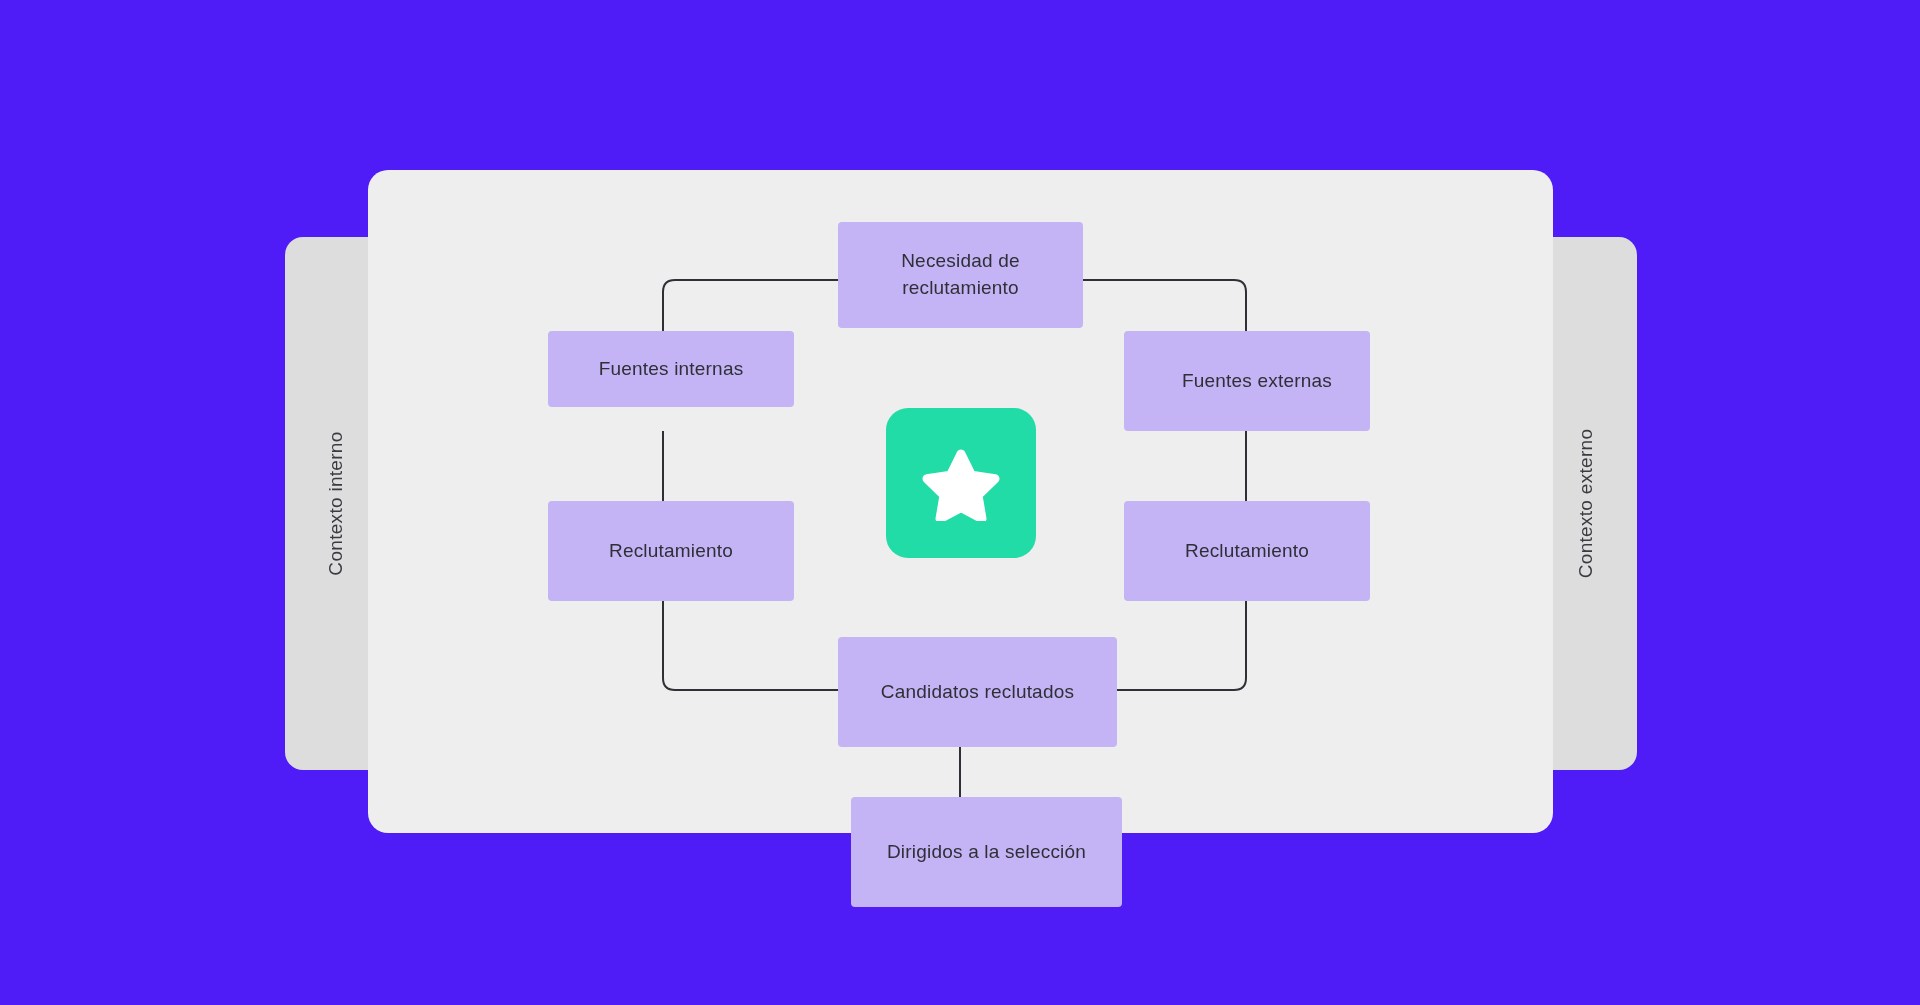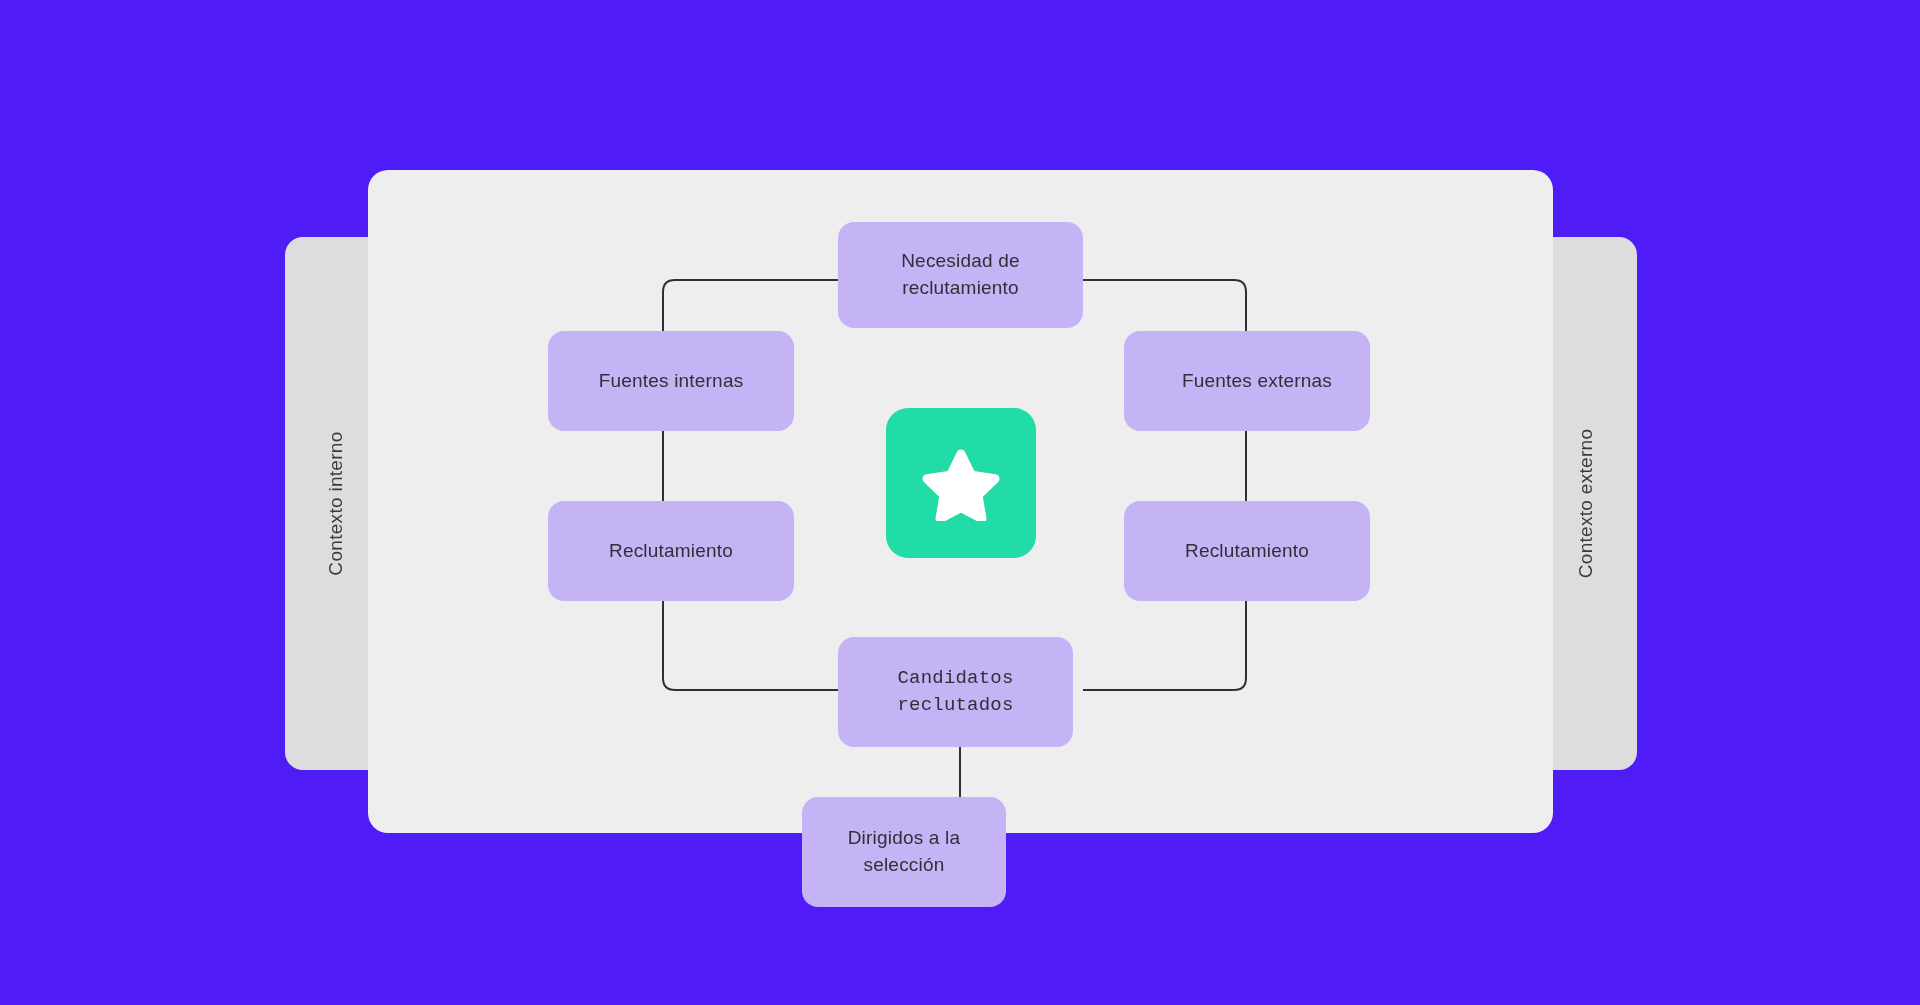--- a/index.html
+++ b/index.html
@@ -80,40 +80,40 @@
   #connectors path, #connectors line {
     fill: none;
     stroke: #2F3037;
     stroke-width: 2;
   }
 
   
   .node {
     position: absolute;
     background: #C4B4F5;
-    border-radius: 16px;
+    border-radius: 4px;
     display: flex;
     align-items: center;
     justify-content: center;
     text-align: center;
     color: #2F3037;
     font-size: 19px;
     line-height: 1.42;
     letter-spacing: .2px;
     box-sizing: border-box;
     padding: 6px 14px;
   }
 
   #node-need        { left: 838px; top: 222px; width: 245px; height: 106px; }
-  #node-internal    { left: 548px; top: 331px; width: 246px; height: 100px; }
+  #node-internal    { left: 548px; top: 331px; width: 246px; height: 76px; }
   #node-external    { left: 1124px; top: 331px; width: 246px; height: 100px; padding-left: 34px; }
   #node-rec-left    { left: 548px; top: 501px; width: 246px; height: 100px; }
   #node-rec-right   { left: 1124px; top: 501px; width: 246px; height: 100px; }
-  #node-candidates  { left: 838px; top: 637px; width: 235px; height: 110px; font-family: Liberation Mono, monospace; }
-  #node-selection   { left: 802px; top: 797px; width: 204px; height: 110px; }
+  #node-candidates  { left: 838px; top: 637px; width: 279px; height: 110px; }
+  #node-selection   { left: 851px; top: 797px; width: 271px; height: 110px; }
 
   
   #center-badge {
     position: absolute;
     left: 886px;
     top: 408px;
     width: 150px;
     height: 150px;
     background: #21DCA6;
     border-radius: 22px;

